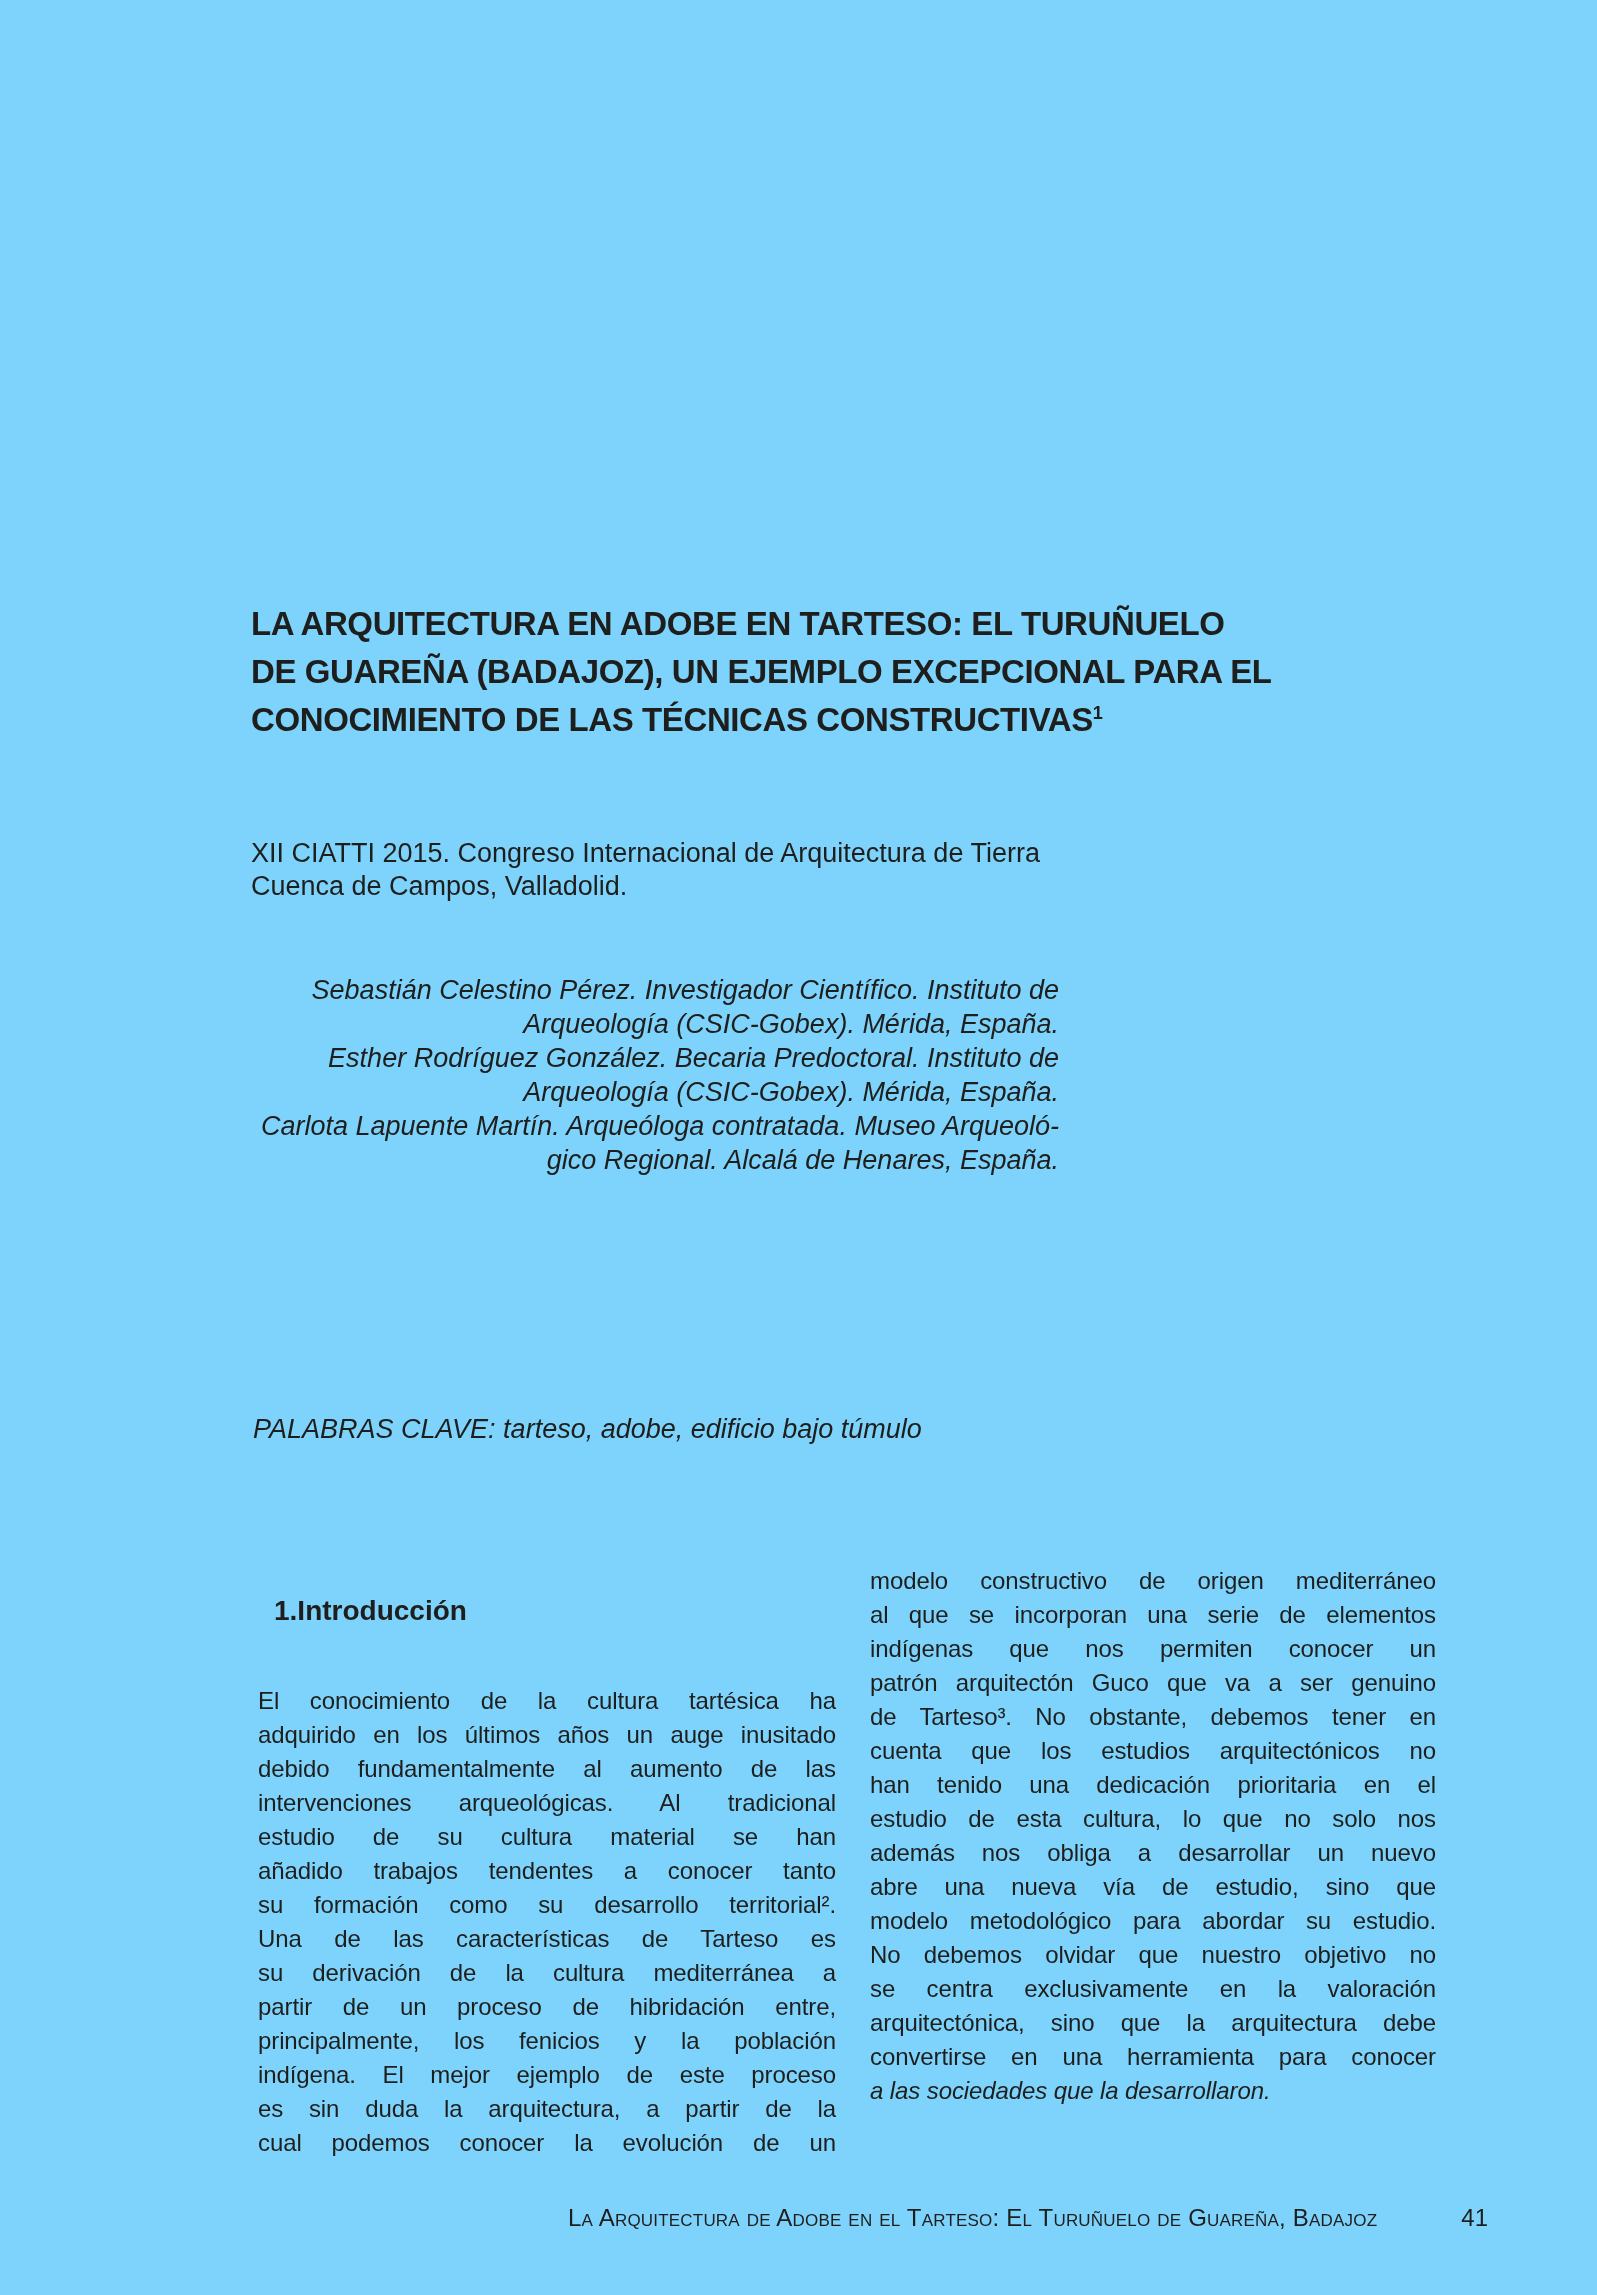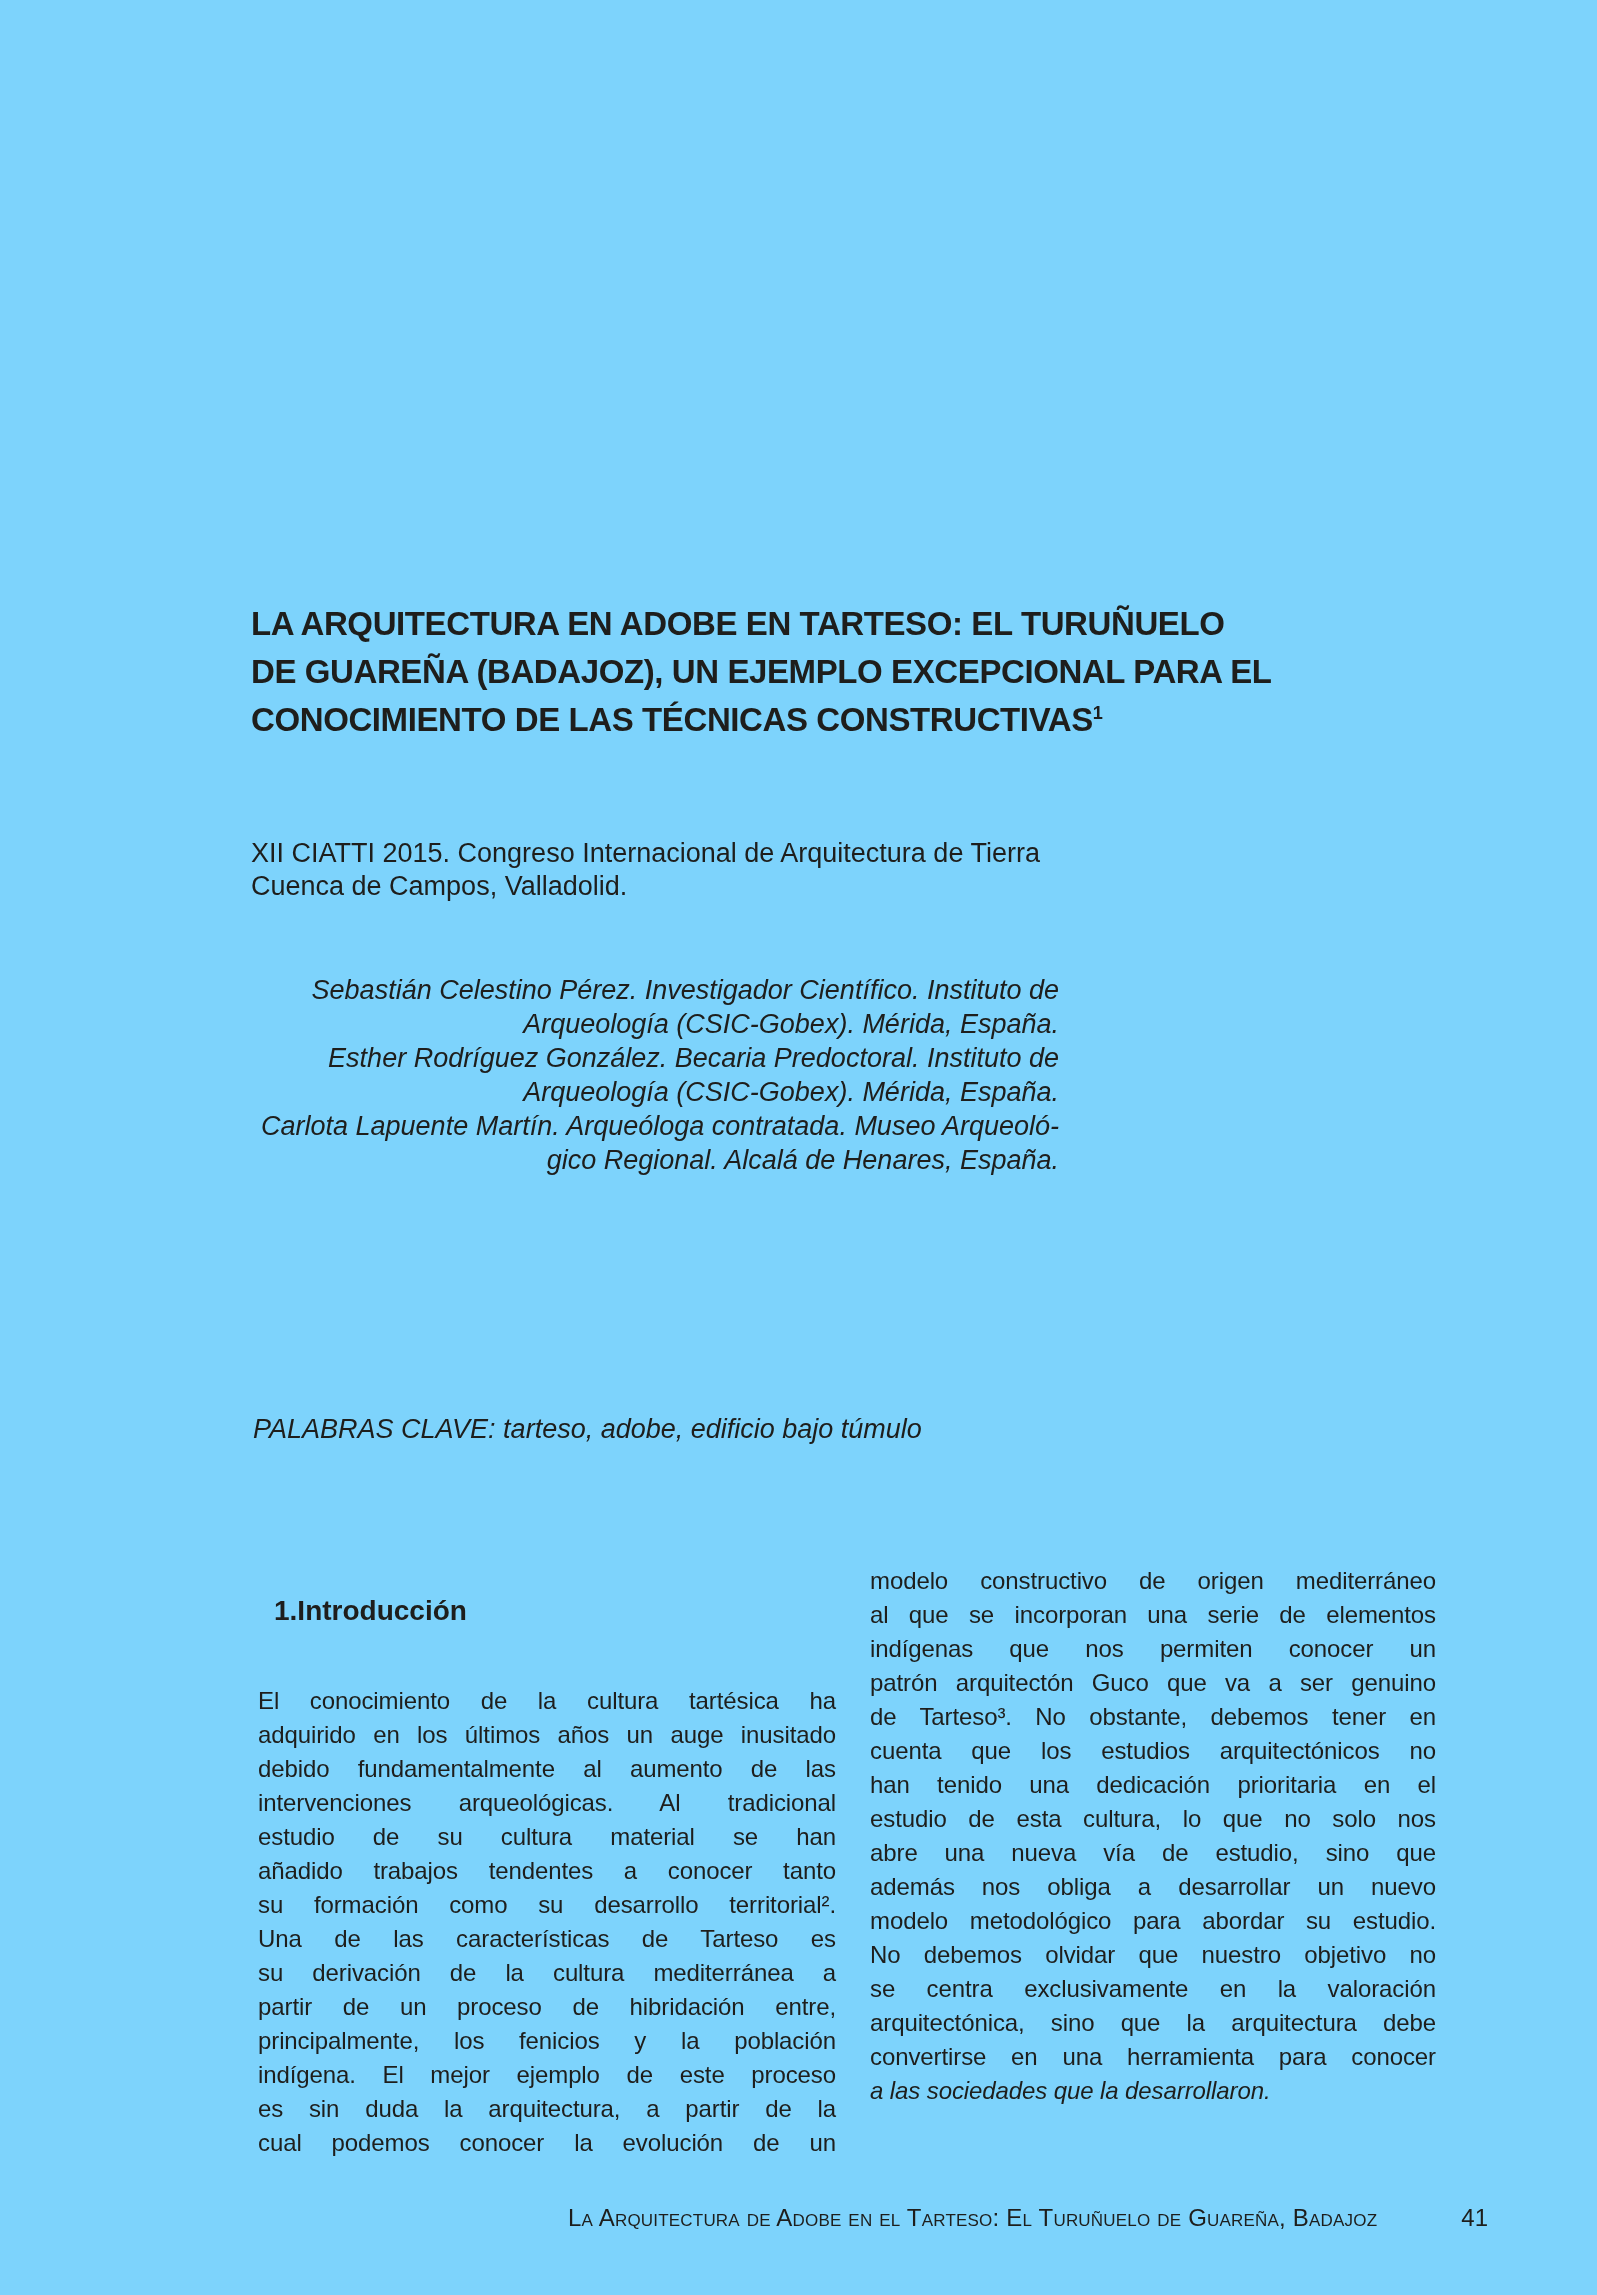--- a/index.html
+++ b/index.html
@@ -150,22 +150,22 @@
 
   <div class="col col-right endpara">
       <div class="tline">modelo constructivo de origen mediterráneo</div>
       <div class="tline">al que se incorporan una serie de elementos</div>
       <div class="tline">indígenas que nos permiten conocer un</div>
       <div class="tline">patrón arquitectón Guco que va a ser genuino</div>
       <div class="tline">de Tarteso³. No obstante, debemos tener en</div>
       <div class="tline">cuenta que los estudios arquitectónicos no</div>
       <div class="tline">han tenido una dedicación prioritaria en el</div>
       <div class="tline">estudio de esta cultura, lo que no solo nos</div>
+      <div class="tline">además nos obliga a desarrollar un nuevo</div>
       <div class="tline">abre una nueva vía de estudio, sino que</div>
-      <div class="tline">además nos obliga a desarrollar un nuevo</div>
       <div class="tline">modelo metodológico para abordar su estudio.</div>
       <div class="tline">No debemos olvidar que nuestro objetivo no</div>
       <div class="tline">se centra exclusivamente en la valoración</div>
       <div class="tline">arquitectónica, sino que la arquitectura debe</div>
       <div class="tline">convertirse en una herramienta para conocer</div>
       <div class="tline">a las sociedades que la desarrollaron.</div>
     </div>
 
   <div class="footer">
     <span class="running-title">La Arquitectura de Adobe en el Tarteso: El Turuñuelo de Guareña, Badajoz</span><span class="page-number">41</span>

